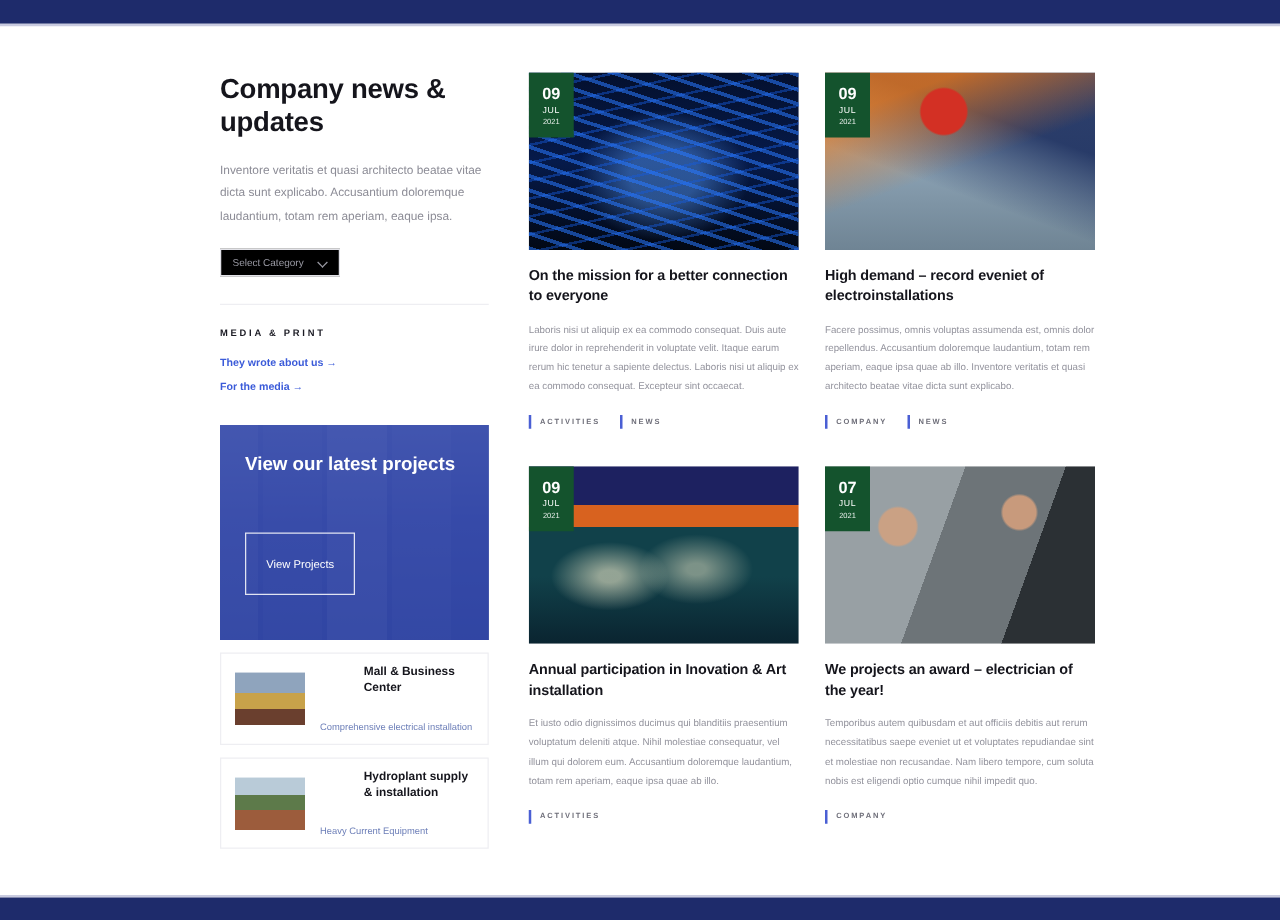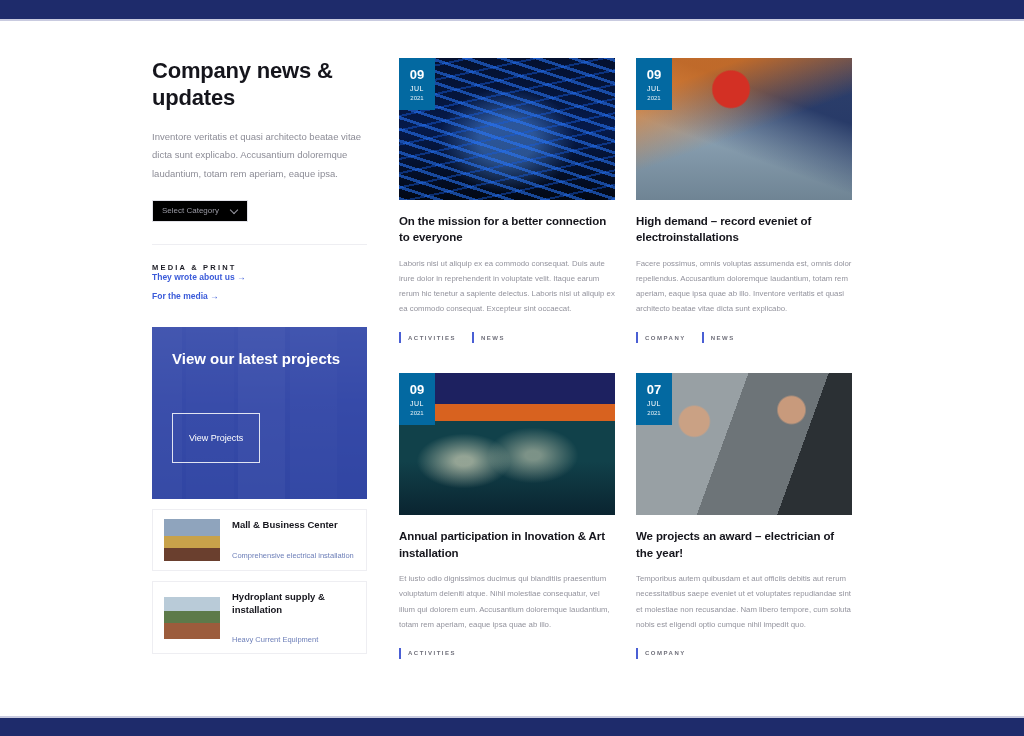--- a/index.html
+++ b/index.html
@@ -22,21 +22,21 @@
   .bottombar {
     position:absolute; left:0; top:718px; width:1024px; height:18px;
     background:#1e2b6b;
   }
   .bottombar-overline {
     position:absolute; left:0; top:716px; width:1024px; height:2px;
     background:#c9cbe0;
   }
 
   .content {
-    position:absolute; left:152px; top:58px; width:700px;
+    position:absolute; left:176px; top:58px; width:700px;
     display:flex; align-items:flex-start; gap:32px;
   }
 
   
   .sidebar { width:215px; flex:0 0 215px; }
   .side-title {
     font-size:22px; font-weight:bold; line-height:1.22;
     color:#15151c; letter-spacing:-0.2px; margin-bottom:16px;
   }
   .side-desc {
@@ -51,21 +51,21 @@
   .select-label { font-size:8px; color:#9a9aa4; }
   .chev { width:7px; height:7px; position:relative; }
   .chev::after {
     content:""; position:absolute; left:0; top:0;
     width:5px; height:5px; border-right:1.2px solid #9a9aa4;
     border-bottom:1.2px solid #9a9aa4; transform:rotate(45deg);
   }
   .divider { height:1px; background:#eeeef2; margin:22px 0 18px 0; }
   .media-head {
     font-size:7.5px; font-weight:bold; letter-spacing:2.2px;
-    color:#1b1b24; 
+    color:#1b1b24; margin-bottom:14px;
   }
   .media-link {
     display:block; font-size:8.5px; color:#3b5bd9;
     text-decoration:none; margin-bottom:9px; font-weight:600;
   }
 
   
   .cta {
     position:relative; width:215px; height:172px; margin-top:26px;
     overflow:hidden; background:#3d51a8;
@@ -102,33 +102,33 @@
     background:
       linear-gradient(180deg, #8fa4bd 0 40%, #c8a24a 40% 70%, #6a3f2e 70% 100%),
       #8fa4bd;
   }
   .thumb-hydro {
     width:100%; height:100%;
     background:
       linear-gradient(180deg, #b9cbd8 0 34%, #5d7a4a 34% 62%, #9c5c3c 62% 100%),
       #b9cbd8;
   }
-  .proj-title { font-size:9.5px; font-weight:bold; color:#15151c; line-height:1.35; }
+  .proj-title { font-size:9.5px; font-weight:bold; color:#15151c; line-height:1.35;margin-left:35px; }
   .proj-sub { font-size:7.5px; color:#6d7fb8; margin-top:19px; }
 
   
   .cards {
     flex:1; display:grid; grid-template-columns:1fr 1fr;
     column-gap:21px; row-gap:30px;
   }
   .card { position:relative; }
   .card-media { position:relative; width:100%; height:142px; overflow:hidden; }
   .badge {
     position:absolute; left:0; top:0; width:36px; height:52px;
-    background:#0369a1; color:#fff; z-index:2;
+    background:#14532d; color:#fff; z-index:2;
     display:flex; flex-direction:column; align-items:center; justify-content:center;
     line-height:1;
   }
   .badge-day { font-size:13px; font-weight:bold; }
   .badge-mon { font-size:7px; margin-top:4px; letter-spacing:.5px; }
   .badge-year { font-size:6px; margin-top:3px; opacity:.9; }
 
   .img-bulb {
     width:100%; height:100%;
     background:

